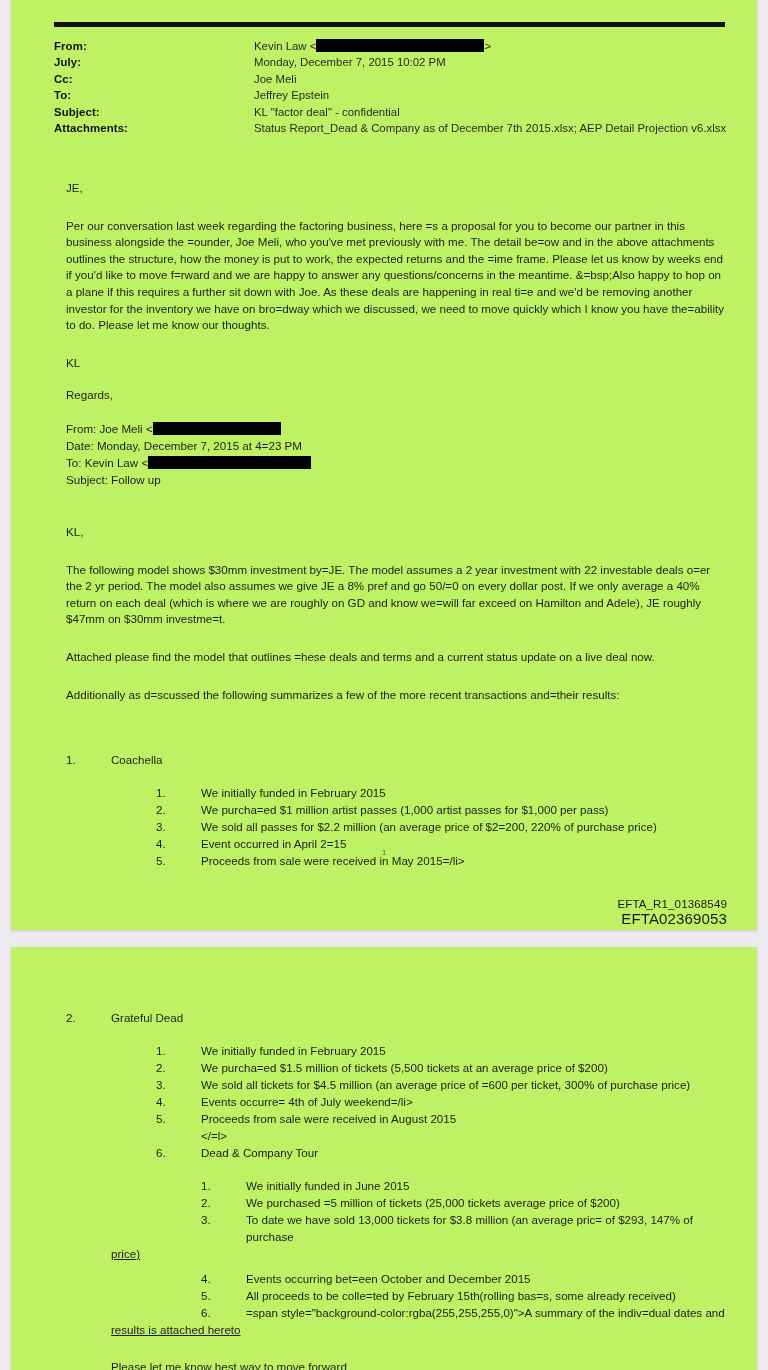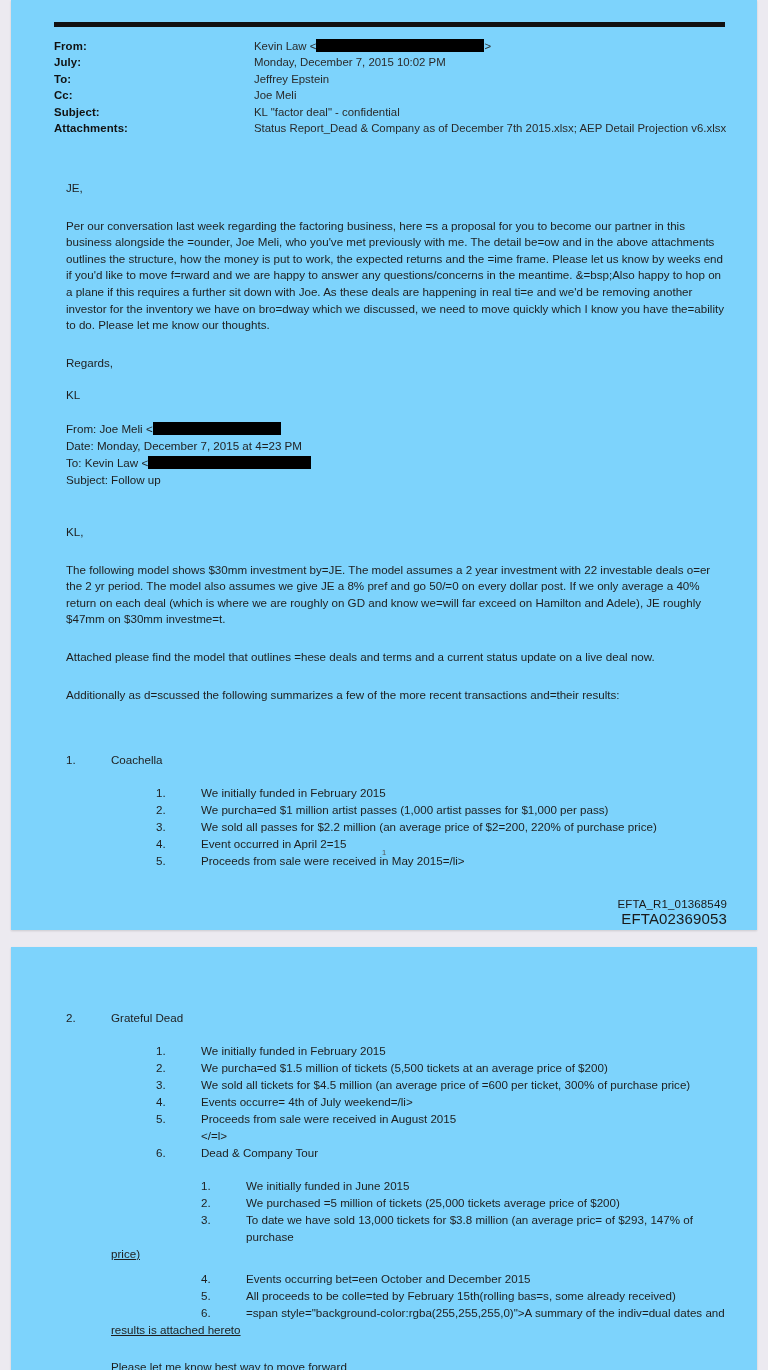--- a/index.html
+++ b/index.html
@@ -16,21 +16,21 @@
     -webkit-font-smoothing: antialiased;
   }
 
   .doc-viewer {
     width: 768px;
     padding: 0 11px;
     background: #eceaf0;
   }
 
   .page {
-    background: #7dd3fc;
+    background: #bef264;
     width: 746px;
     position: relative;
     box-shadow: 0 1px 2px rgba(0,0,0,0.14);
     overflow: hidden;
   }
   .page-one { height: 930px; padding: 0; }
   .page-two { height: 425px; margin-top: 17px; }
 
   
   .top-rule {
@@ -188,49 +188,49 @@
         <div class="hdr-label">From:</div>
         <div class="hdr-value"><span>Kevin Law &lt;</span><span class="redaction redact-from"></span><span>&gt;</span></div>
       </div>
 
       <div class="hdr-row">
         <div class="hdr-label">July:</div>
         <div class="hdr-value">Monday, December 7, 2015 10:02 PM</div>
       </div>
 
       <div class="hdr-row">
+        <div class="hdr-label">Cc:</div>
+        <div class="hdr-value">Joe Meli</div>
+      </div>
+
+      <div class="hdr-row">
         <div class="hdr-label">To:</div>
         <div class="hdr-value">Jeffrey Epstein</div>
       </div>
 
       <div class="hdr-row">
-        <div class="hdr-label">Cc:</div>
-        <div class="hdr-value">Joe Meli</div>
-      </div>
-
-      <div class="hdr-row">
         <div class="hdr-label">Subject:</div>
         <div class="hdr-value">KL "factor deal" - confidential</div>
       </div>
 
       <div class="hdr-row">
         <div class="hdr-label">Attachments:</div>
         <div class="hdr-value">Status Report_Dead &amp; Company as of December 7th 2015.xlsx; AEP Detail Projection v6.xlsx</div>
       </div>
 
     </div>
 
     <div class="body-block">
 
       <p class="p loose">JE,</p>
 
       <p class="p loose">Per our conversation last week regarding the factoring business, here =s a proposal for you to become our partner in this business alongside the =ounder, Joe Meli, who you've met previously with me.  The detail be=ow and in the above attachments outlines the structure, how the money is put to work, the expected returns and the =ime frame.  Please let us know by weeks end if you'd like to move f=rward and we are happy to answer any questions/concerns in the meantime. &amp;=bsp;Also happy to hop on a plane if this requires a further sit down with Joe.  As these deals are happening in real ti=e and we'd be removing another investor for the inventory we have on bro=dway which we discussed, we need to move quickly which I know you have the=ability to do.  Please let me know our thoughts.</p>
 
+      <p class="sig">KL</p>
       <p class="sig">Regards,</p>
-      <p class="sig">KL</p>
 
       <div class="fwd-head">
         <div class="fwd-line"><span>From: Joe Meli &lt;</span><span class="redaction redact-meli"></span></div>
         <div class="fwd-line">Date: Monday, December 7, 2015 at 4=23 PM</div>
         <div class="fwd-line"><span>To: Kevin Law &lt;</span><span class="redaction redact-law"></span></div>
         <div class="fwd-line">Subject: Follow up</div>
       </div>
 
       <div class="spacer-20"></div>
 

